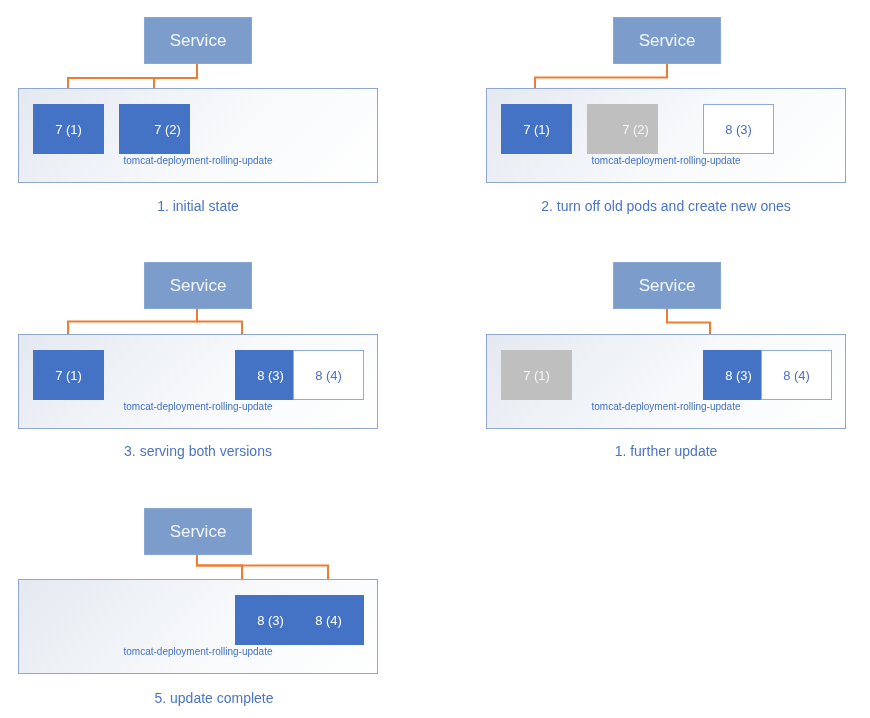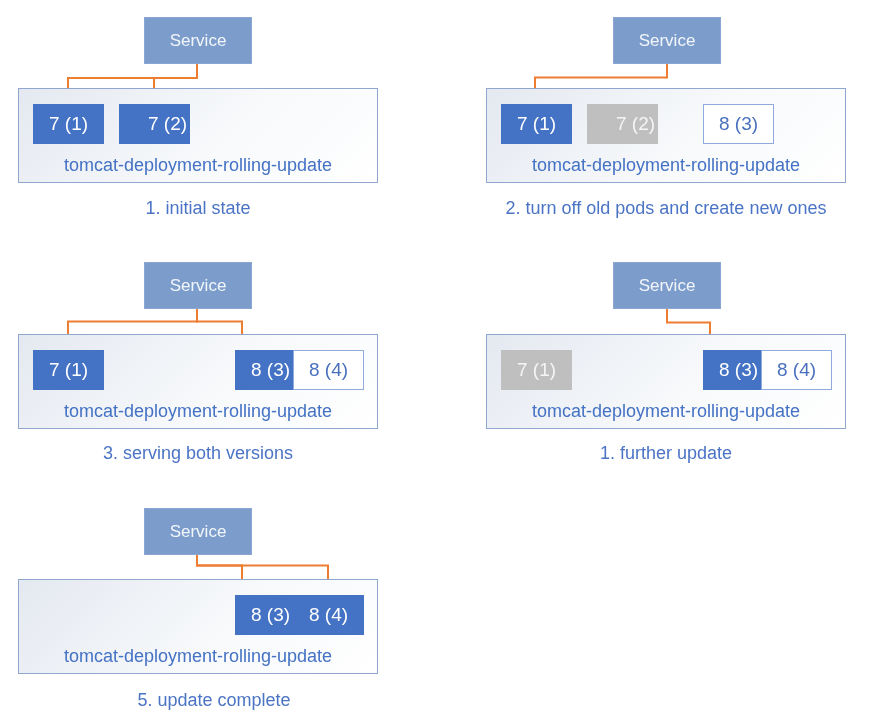--- a/index.html
+++ b/index.html
@@ -14,38 +14,38 @@
     color:#f2f6fb; font-size:17px;
     display:flex; align-items:center; justify-content:center;
     box-sizing:border-box;
   }
   .deployment {
     position:absolute; width:360px; height:95px;
     border:1px solid #8fa6cf; box-sizing:border-box;
     background:linear-gradient(135deg,#e4e8f0 0%,#f7f9fb 55%,#ffffff 100%);
   }
   .pod {
-    position:absolute; top:15px; width:71px; height:40px;
+    position:absolute; top:15px; width:71px; height:50px;
     display:flex; align-items:center; justify-content:center;
-    font-size:19px; box-sizing:border-box;
+    font-size:13px; box-sizing:border-box;
   }
   .pod--active      { background:#4472C4; color:#ffffff; }
   .pod--terminating { background:#BFBFBF; color:#f5f5f5; }
   .pod--starting    { background:#ffffff; border:1.5px solid #8FAADC; color:#4a70bd; }
   .slot-a { left:14px; }
   .slot-b { left:100px;padding-left:26px; }
   .slot-c { left:187px;margin-left:29px; }
   .slot-d { left:274px;text-align:center; }
   .deploy-label {
     position:absolute; left:0; right:0; top:66px;
-    text-align:center; color:#4472C4; font-size:18px;
+    text-align:center; color:#4472C4; font-size:10px;
   }
   .caption {
     position:absolute; width:360px; text-align:center;
-    color:#4b74c5; font-size:18px;
+    color:#4b74c5; font-size:14px;
   }
   #arrows { position:absolute; left:0; top:0; pointer-events:none; }
 </style>
 </head>
 <body>
 
 <svg id="arrows" width="870" height="718" viewBox="0 0 870 718">
   <defs>
     <marker id="ah" viewBox="0 0 10 10" refX="6" refY="5" markerWidth="5" markerHeight="5" orient="auto-start-reverse">
       <path d="M0,0 L10,5 L0,10 z" fill="#ED7D31"></path>

